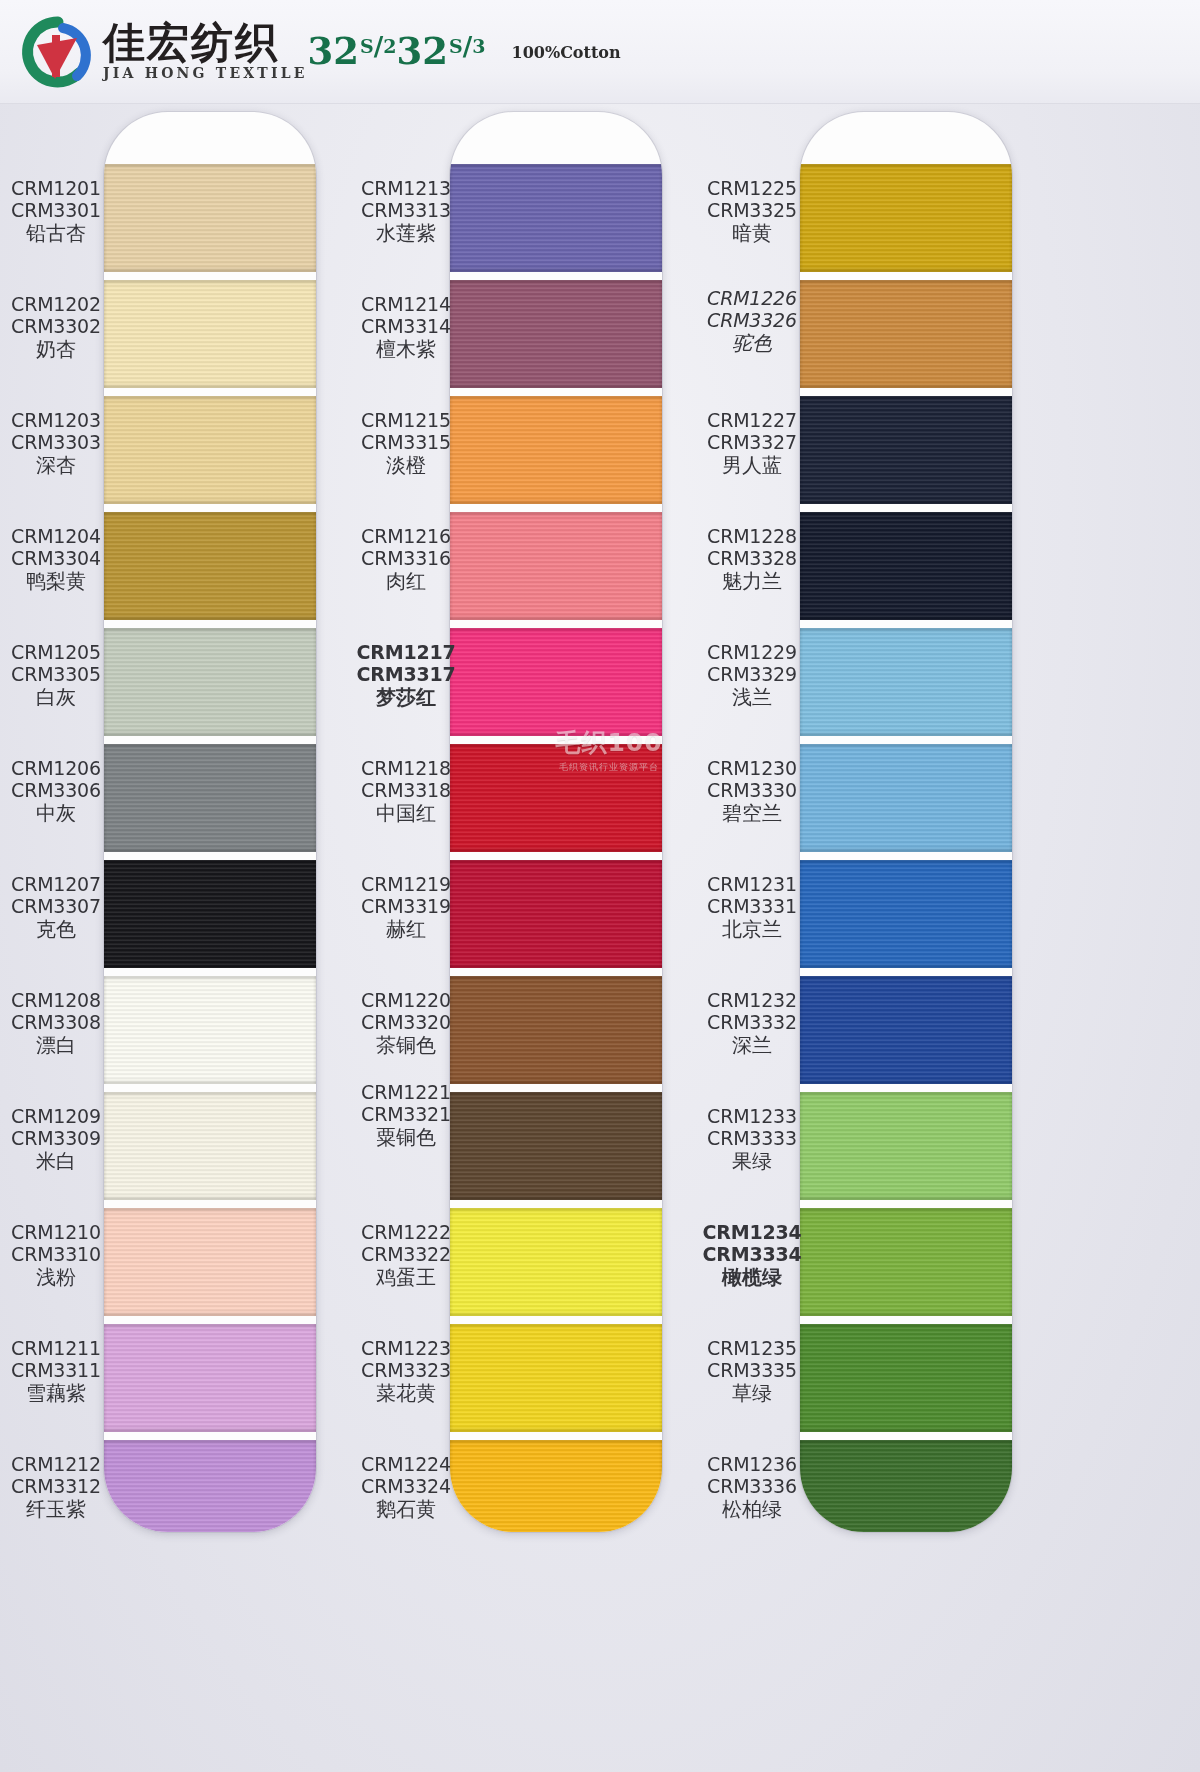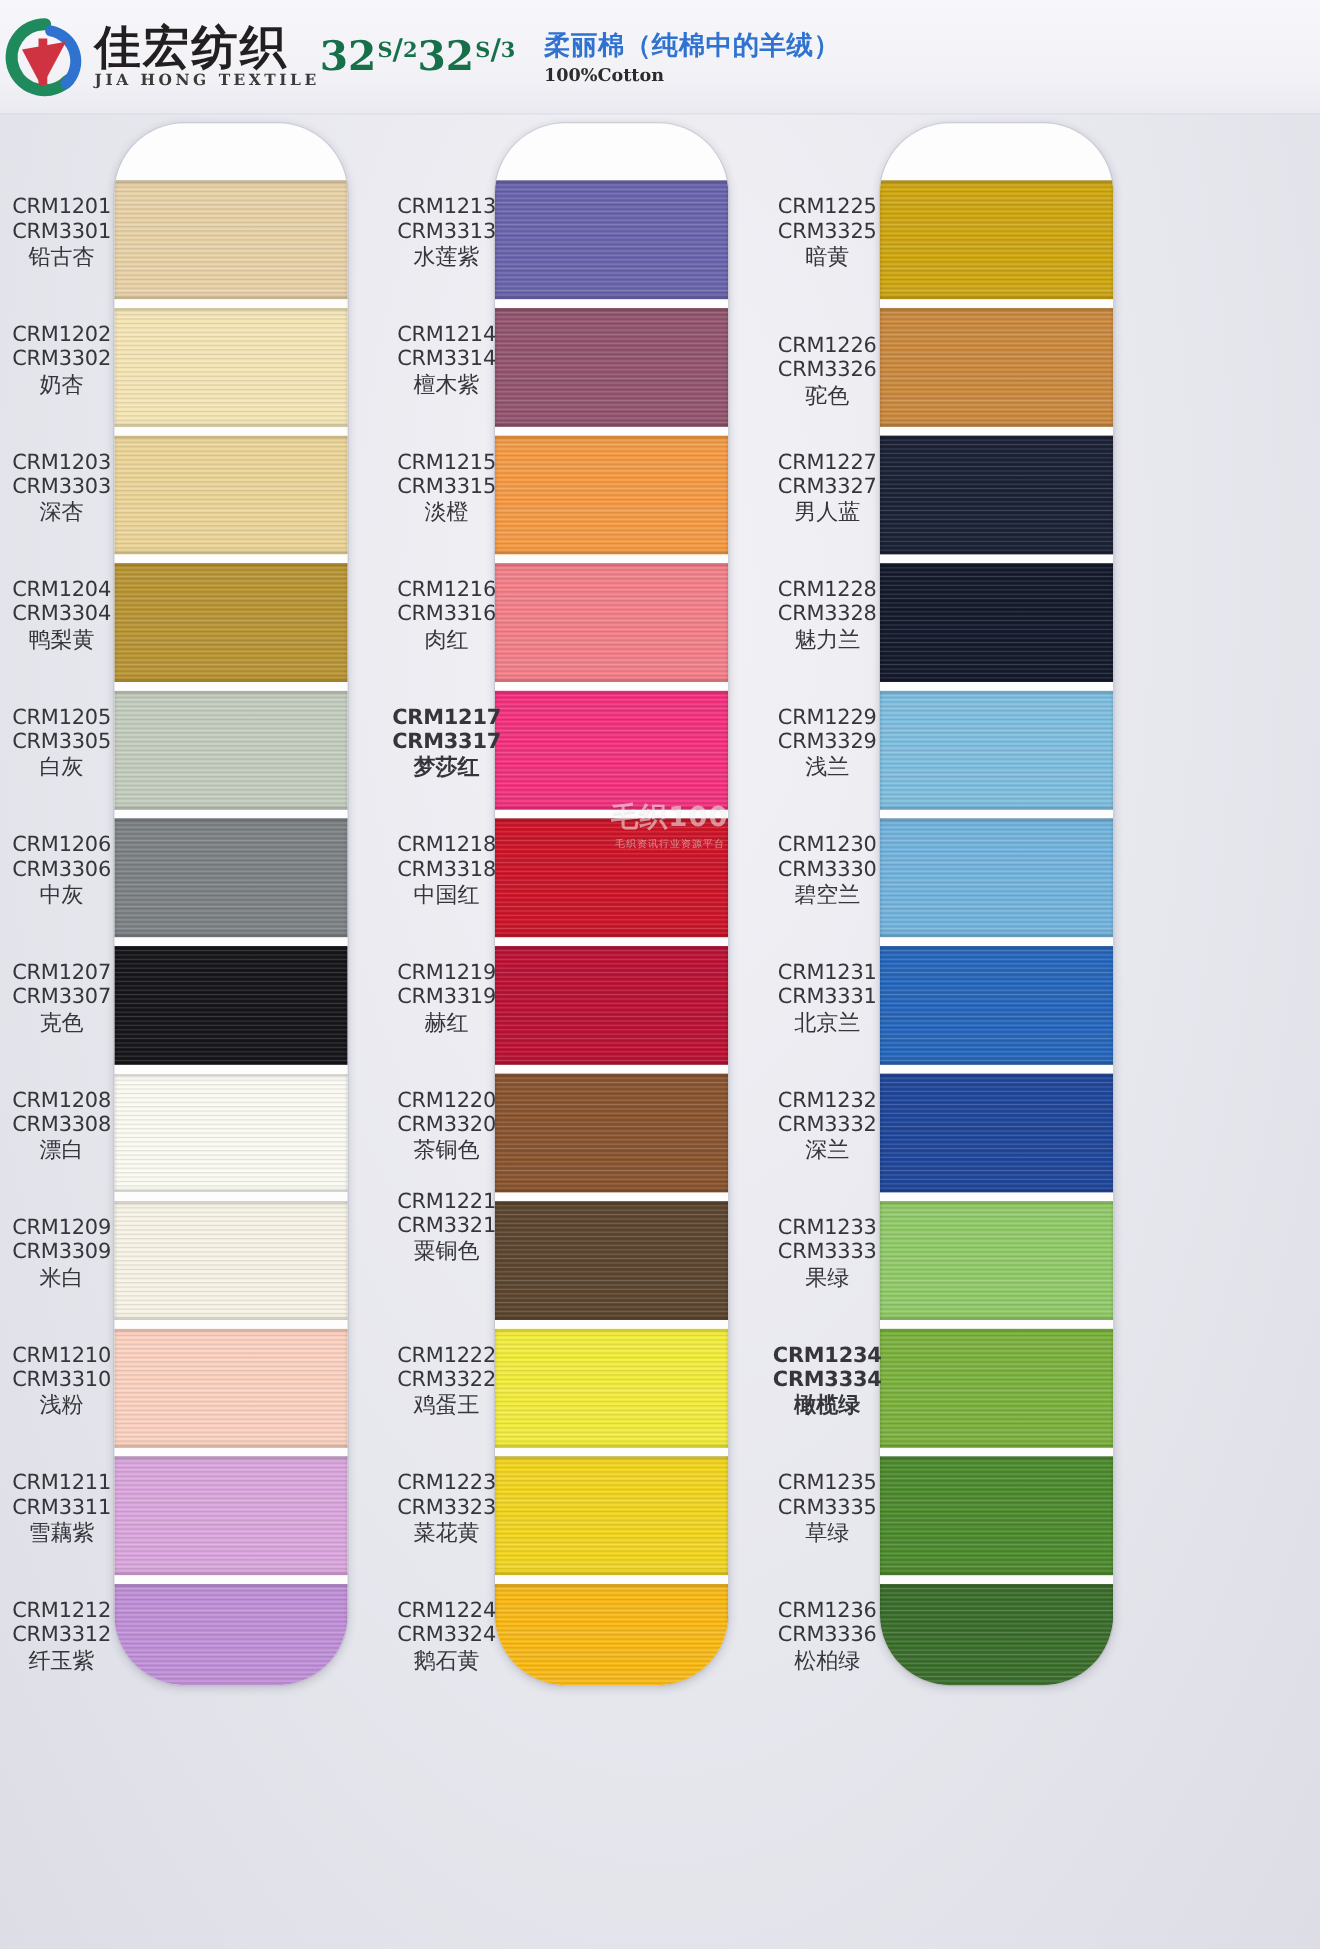--- a/index.html
+++ b/index.html
@@ -14,21 +14,21 @@
     position: relative;
     width: 1200px; height: 1772px;
     background:
       radial-gradient(ellipse at 50% 30%, #f2f2f6 0%, #e7e7ee 55%, #dddde6 100%);
   }
   
   #header {
     position: absolute; left: 0; top: 0;
     width: 1200px; height: 104px;
     display: flex; align-items: center;
-    padding-left: 2px;
+    padding-left: 19px;
     background: linear-gradient(180deg,#f7f7fb 0%, #f1f1f6 70%, #eaeaf1 100%);
     border-bottom: 1px solid #dcdce4;
   }
   .logo-wrap { display: flex; align-items: center; gap: 6px; flex: 0 0 auto; }
   .logo-mark { width: 78px; height: 78px; position: relative; flex: 0 0 auto; }
   .logo-text { display: flex; flex-direction: column; justify-content: center; }
   .logo-cn {
     font-size: 42px; font-weight: bold; color: #231f20;
     letter-spacing: 2px; line-height: 1.02;
     font-family: "DejaVu Sans", sans-serif;
@@ -154,21 +154,20 @@
         <span class="frac">
           <sup>S</sup>
           <span class="sl">/</span>
           <sub>3</sub>
         </span>
       </span>
     </div>
 
 
     <div class="title-right">
-      <div class="title-sub-cn">柔丽棉（纯棉中的羊绒）</div>
       <div class="title-sub-en">100%Cotton</div>
     </div>
   </div>
 
   <div id="columns-host">
       <div class="column" style="left: 0px;">
         <div class="strip" style="left: 104px;">
           <div class="swatch" title="CRM1201 / CRM3301 铅古杏" style="top: 52px; height: 108px; background: rgb(232, 210, 168);">
             <div class="fiber"></div>
           </div>
@@ -409,21 +408,21 @@
           <div class="swatch" title="CRM1236 / CRM3336 松柏绿" style="top: 1328px; height: 108px; background: rgb(59, 110, 44);">
             <div class="fiber"></div>
           </div>
         </div>
         <div class="labels" style="left: 0px;">
           <div class="lbl" style="top: 66px;">
             <span class="code">CRM1225</span>
             <span class="code">CRM3325</span>
             <span class="name">暗黄</span>
           </div>
-          <div class="lbl" style="top: 192px;">
+          <div class="lbl" style="top: 176px; font-style: italic;">
             <span class="code">CRM1226</span>
             <span class="code">CRM3326</span>
             <span class="name">驼色</span>
           </div>
           <div class="lbl" style="top: 298px;">
             <span class="code">CRM1227</span>
             <span class="code">CRM3327</span>
             <span class="name">男人蓝</span>
           </div>
           <div class="lbl" style="top: 414px;">

